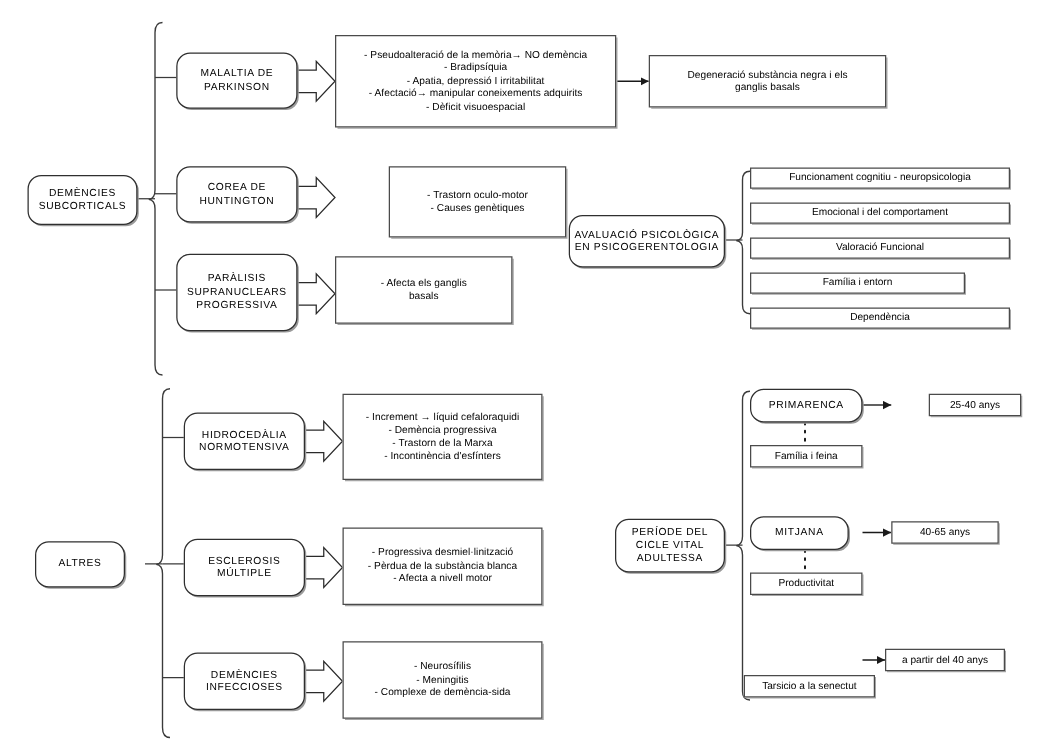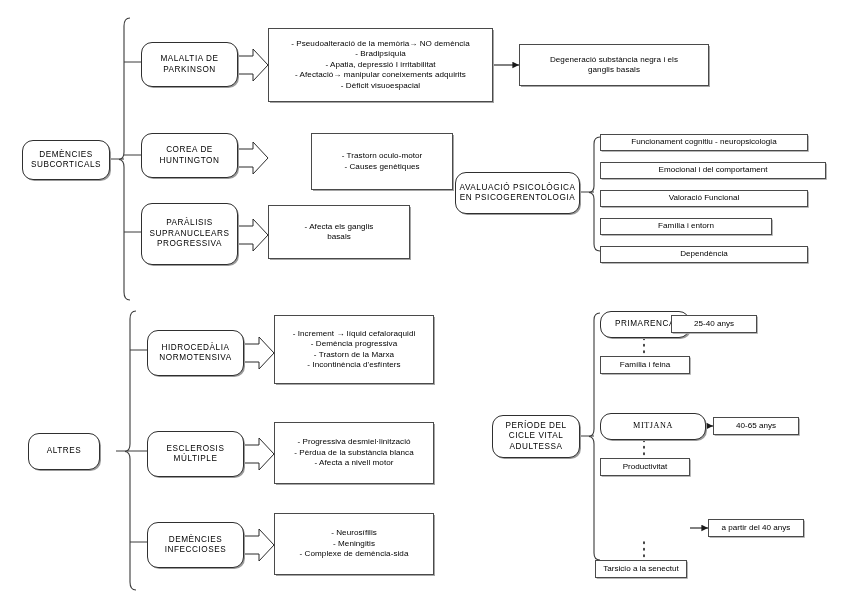--- a/index.html
+++ b/index.html
@@ -221,42 +221,42 @@
 
   <div class="node rect detail" style="left:274px; top:513px; width:160px; height:62px;">- Neurosífilis
 - Meningitis
 - Complexe de demència-sida</div>
 
   <div class="node rounded label-cap" style="left:455px; top:172px; width:125px; height:42px;">AVALUACIÓ PSICOLÒGICA
 EN PSICOGERENTOLOGIA</div>
 
   <div class="node plainrect small-lbl" style="left:600px; top:134px; width:208px; height:17px;">Funcionament cognitiu - neuropsicologia</div>
 
-  <div class="node plainrect small-lbl" style="left:600px; top:162px; width:226px; height:17px;">Emocional i del comportament</div>
+  <div class="node plainrect small-lbl" style="left:600px; top:162px; width:208px; height:17px;">Emocional i del comportament</div>
 
   <div class="node plainrect small-lbl" style="left:600px; top:190px; width:208px; height:17px;">Valoració Funcional</div>
 
   <div class="node plainrect small-lbl" style="left:600px; top:218px; width:172px; height:17px;">Família i entorn</div>
 
   <div class="node plainrect small-lbl" style="left:600px; top:246px; width:208px; height:17px;">Dependència</div>
 
   <div class="node rounded label-cap" style="left:492px; top:415px; width:88px; height:43px;">PERÍODE DEL
 CICLE VITAL
 ADULTESSA</div>
 
   <div class="node rounded label-cap" style="left:600px; top:311px; width:90px; height:27px;">PRIMARENCA</div>
 
-  <div class="node plainrect small-lbl" style="left:671px; top:315px; width:86px; height:18px;">25-40 anys</div>
+  <div class="node plainrect small-lbl" style="left:743px; top:315px; width:74px; height:18px;">25-40 anys</div>
 
   <div class="node plainrect small-lbl" style="left:600px; top:356px; width:90px; height:18px;">Família i feina</div>
 
-  <div class="node rounded label-cap" style="left:600px; top:413px; width:106px; height:27px;font-family:Liberation Serif, serif;">MITJANA</div>
+  <div class="node rounded label-cap" style="left:600px; top:413px; width:79px; height:27px;">MITJANA</div>
 
   <div class="node plainrect small-lbl" style="left:713px; top:417px; width:86px; height:18px;">40-65 anys</div>
 
   <div class="node plainrect small-lbl" style="left:600px; top:458px; width:90px; height:18px;">Productivitat</div>
 
 
   <div class="node plainrect small-lbl" style="left:708px; top:519px; width:96px; height:18px;">a partir del 40 anys</div>
 
-  <div class="node plainrect small-lbl" style="left:595px; top:560px; width:92px; height:18px;">Tarsicio a la senectut</div>
+  <div class="node plainrect small-lbl" style="left:595px; top:540px; width:105px; height:18px;">Tarsicio a la senectut</div>
 
 </div>
 
 </body></html>

